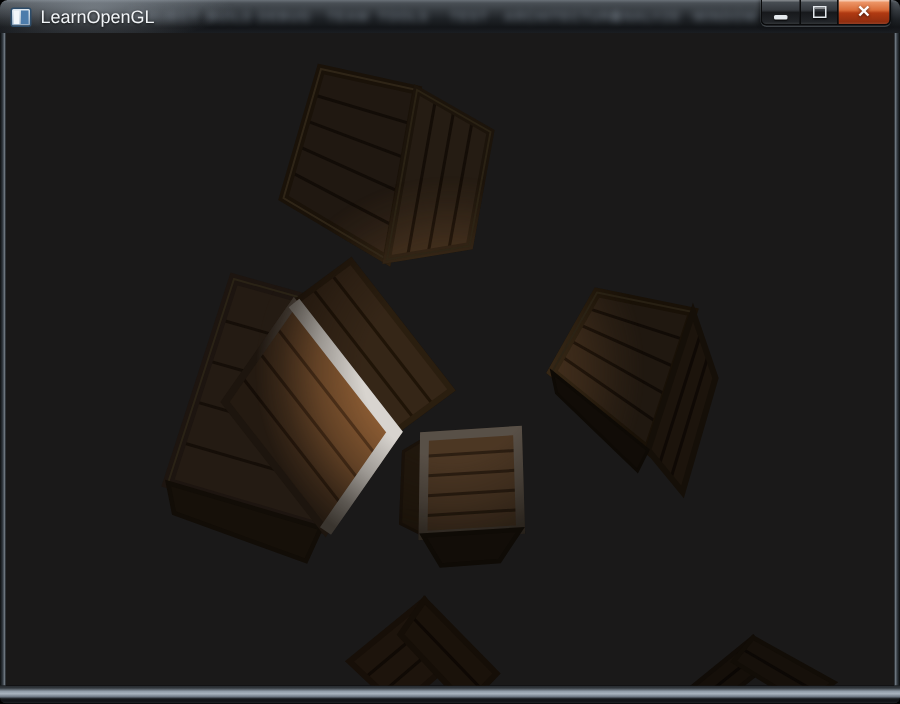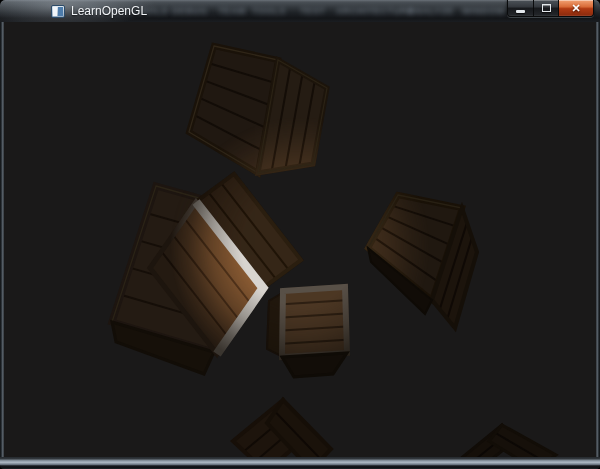--- a/index.html
+++ b/index.html
@@ -9,21 +9,20 @@
     border-radius:5px 5px 4px 4px;overflow:hidden;background:#101214;
     position:relative;
   }
   
   .titlebar{
     height:22px;flex:0 0 22px;position:relative;display:flex;align-items:center;
     background:
       radial-gradient(ellipse 130px 30px at 62px 6px, rgba(196,206,216,.40), rgba(196,206,216,0) 72%),
       linear-gradient(180deg,#6a7178 0,#4a5056 9%,#33383d 32%,#1e2226 58%,#131518 82%,#1a1d21 100%);
     border-radius:5px 5px 0 0;
-    padding-left:44px;
   }
   .app-icon{width:14px;height:13px;margin:0 6px 0 7px;position:relative;z-index:3;
     background:linear-gradient(180deg,#dfe8f0,#93aac1);border:1px solid #2c4b68;border-radius:2px;}
   .app-icon::before{content:'';position:absolute;left:1px;top:1px;width:4px;height:9px;background:#f2f6fa;}
   .app-icon::after{content:'';position:absolute;right:1px;top:1px;width:5px;height:9px;background:#4d7cab;}
   .title{color:#f1f4f7;font-size:12px;line-height:22px;text-shadow:0 1px 2px rgba(0,0,0,.9);position:relative;z-index:3;}
   .smudges{position:absolute;inset:0;overflow:hidden;z-index:1;}
   .smudge{position:absolute;top:6px;font-size:9px;font-weight:bold;letter-spacing:.6px;
     color:#a4b1bf;opacity:.5;filter:blur(2.6px);white-space:nowrap;}
   

